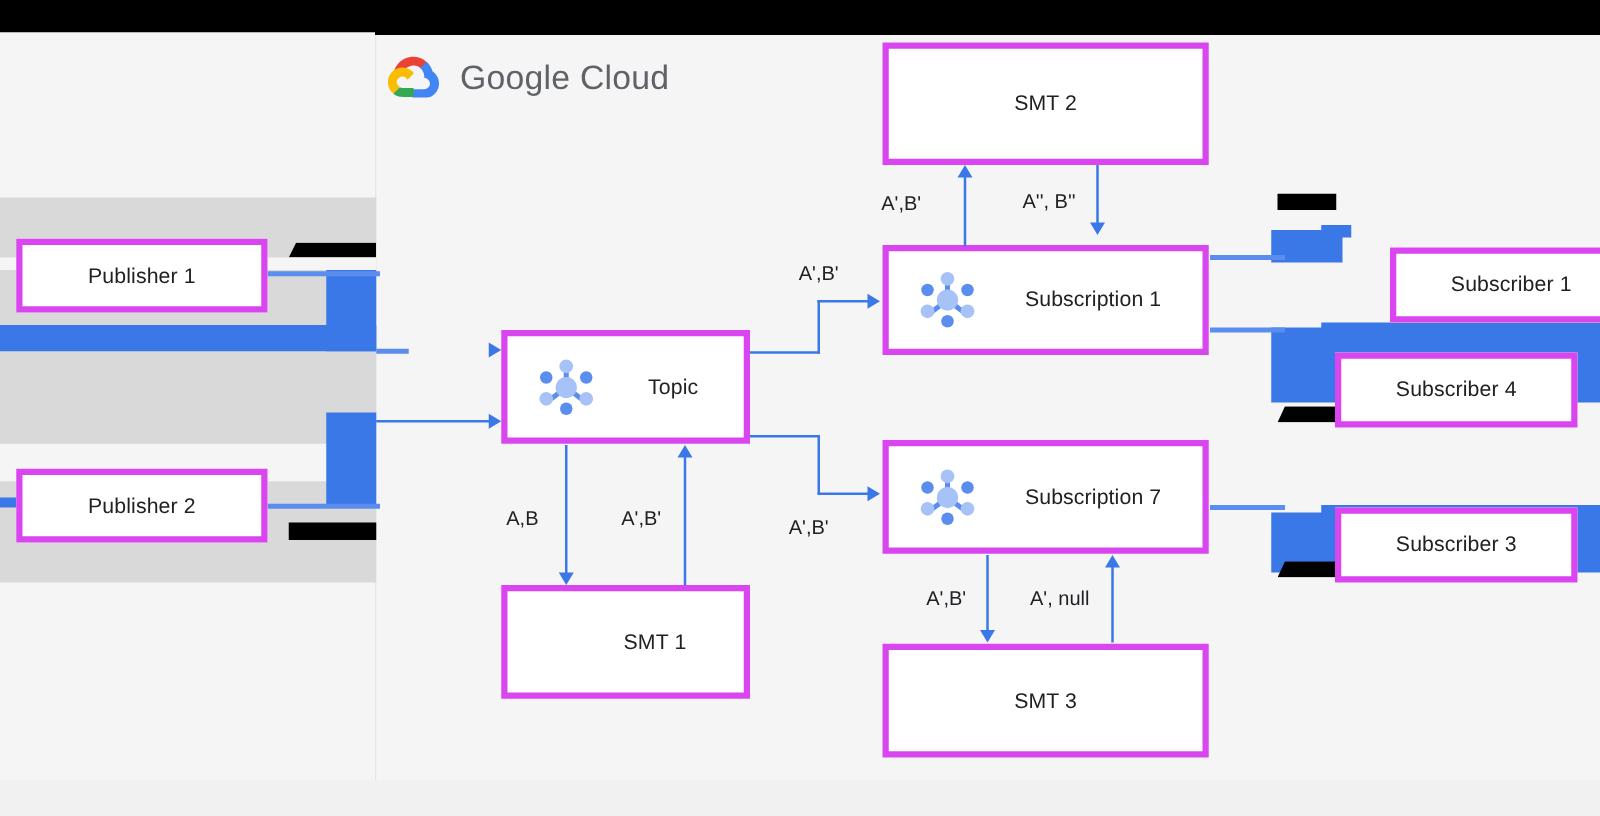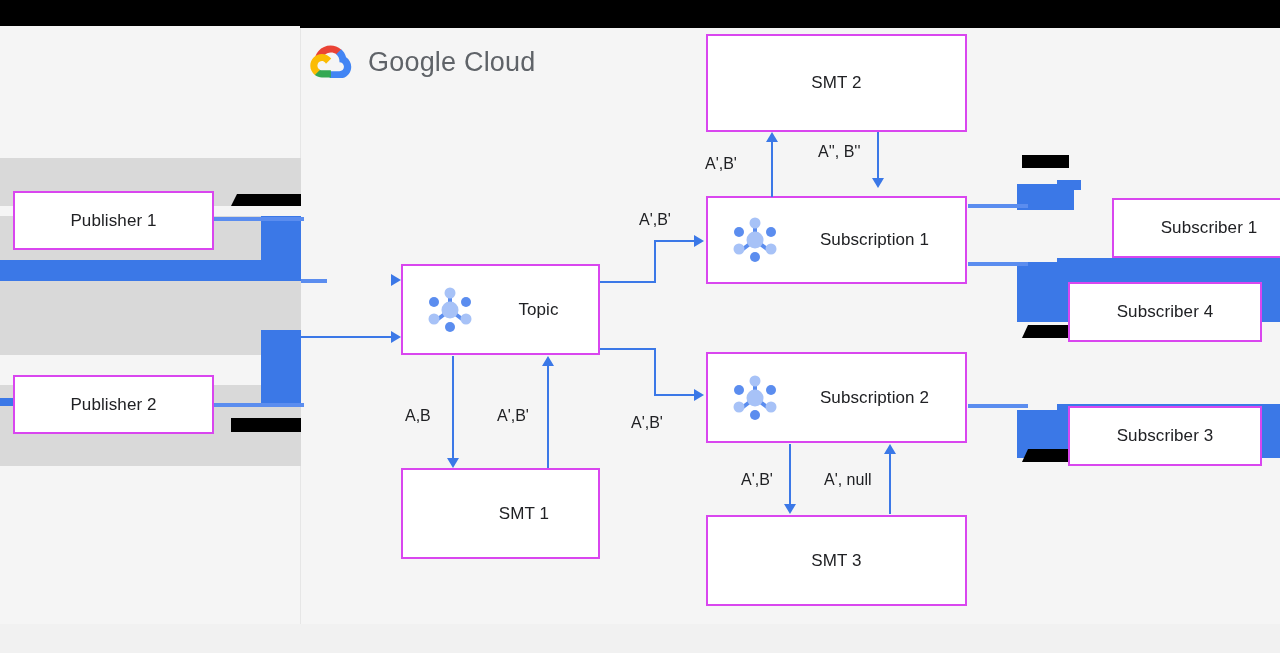--- a/index.html
+++ b/index.html
@@ -52,21 +52,21 @@
   .thinline{position:absolute;background:#5b8def;height:4px;}
   .tl-1{left:214px;top:217px;width:90px;}
   .tl-2{left:301px;top:279px;width:26px;}
   .tl-3{left:214px;top:403px;width:90px;}
   .tl-4{left:968px;top:204px;width:60px;}
   .tl-5{left:968px;top:262px;width:60px;}
   .tl-6{left:968px;top:404px;width:60px;}
 
   
   .node{
-    position:absolute;background:#fff;border:2px solid #d946ef;
+    position:absolute;background:#fff;border:5px solid #d946ef;
     display:flex;align-items:center;justify-content:center;
     color:#202124;font-size:17px;letter-spacing:.1px;
     box-sizing:border-box;
   }
   .node.with-icon{justify-content:flex-start;padding-left:0;}
   .node .label{flex:1;text-align:center;}
 
   #n-pub1{left:13px;top:191px;width:201px;height:59px;}
   #n-pub2{left:13px;top:375px;width:201px;height:59px;}
   #n-topic{left:401px;top:264px;width:199px;height:91px;}
@@ -218,21 +218,21 @@
         </g>
         <circle cx="29" cy="29" r="8.5" fill="#a7c2f7"></circle>
         <circle cx="29" cy="12" r="5.5" fill="#a7c2f7"></circle>
         <circle cx="29" cy="46" r="5" fill="#5b8def"></circle>
         <circle cx="13" cy="21" r="5" fill="#5b8def"></circle>
         <circle cx="45" cy="21" r="5" fill="#5b8def"></circle>
         <circle cx="13" cy="38" r="5.5" fill="#a7c2f7"></circle>
         <circle cx="45" cy="38" r="5.5" fill="#a7c2f7"></circle>
       </svg>
     </span>
-    <span class="label">Subscription 2</span>
+    <span class="label">Subscription 7</span>
   </div>
 
   <div class="node" id="n-subr1">
     <span class="label">Subscriber 1</span>
   </div>
   <div class="node" id="n-subr2">
     <span class="label">Subscriber 4</span>
   </div>
   <div class="node" id="n-subr3">
     <span class="label">Subscriber 3</span>
@@ -261,21 +261,21 @@
   <div class="arrow ah" style="left:654px;top:394px;width:42px;"></div>
   <div class="head head-r" style="left:694px;top:389px;"></div>
   <div class="alabel" style="left:631px;top:414px;">A',B'</div>
 
   <div class="arrow av" style="left:771px;top:141px;height:56px;"></div>
   <div class="head head-u" style="left:766px;top:132px;"></div>
   <div class="alabel" style="left:705px;top:155px;">A',B'</div>
 
   <div class="arrow av" style="left:877px;top:132px;height:48px;"></div>
   <div class="head head-d" style="left:872px;top:178px;"></div>
-  <div class="alabel" style="left:818px;top:143px;">A'', B''</div>
+  <div class="alabel" style="left:818px;top:153px;">A'', B''</div>
 
   <div class="arrow av" style="left:789px;top:444px;height:62px;"></div>
   <div class="head head-d" style="left:784px;top:504px;"></div>
   <div class="alabel" style="left:741px;top:471px;">A',B'</div>
 
   <div class="arrow av" style="left:889px;top:452px;height:62px;"></div>
   <div class="head head-u" style="left:884px;top:444px;"></div>
   <div class="alabel" style="left:824px;top:471px;">A', null</div>
 
 </div>

